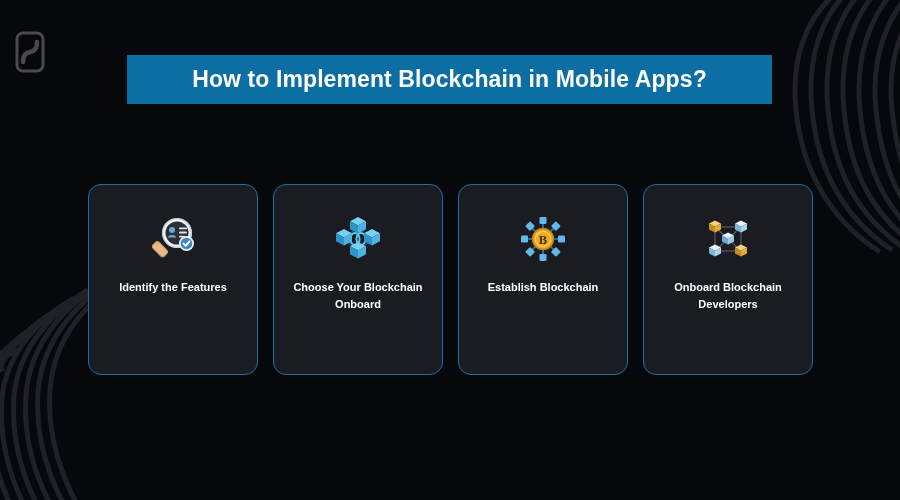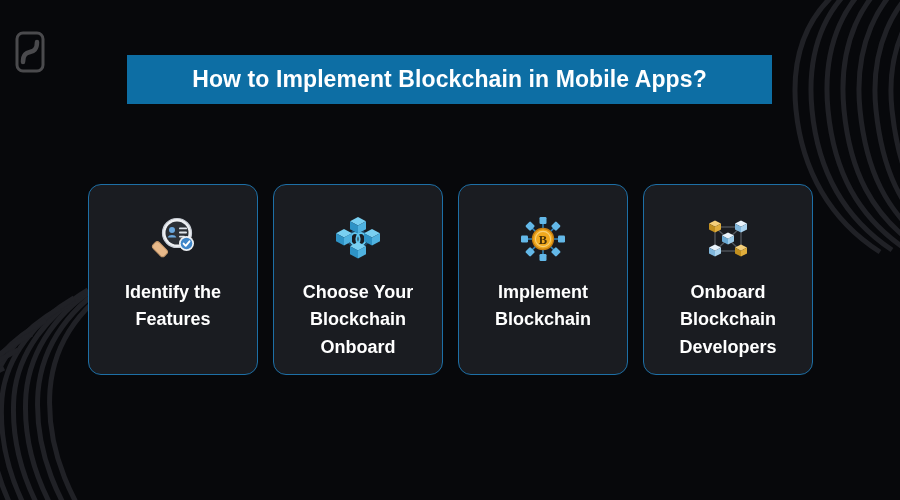--- a/index.html
+++ b/index.html
@@ -91,21 +91,21 @@
     width: 56px;
     height: 56px;
     display: flex;
     align-items: center;
     justify-content: center;
     margin-bottom: 12px;
   }
   .card-icon svg { display: block; }
   .card-label {
     color: #ffffff;
-    font-size: 18px;
+    font-size: 11px;
     font-weight: bold;
     line-height: 1.52;
     text-align: center;
     padding: 0 10px;
     font-family: "Liberation Sans", sans-serif;
   }
 </style>
 </head>
 <body>
 
@@ -248,21 +248,21 @@
             <rect x="34.4" y="8.6" width="7" height="7" rx="1.2" transform="rotate(45 37.9 12.1)"></rect>
             <rect x="8.6" y="34.4" width="7" height="7" rx="1.2" transform="rotate(45 12.1 37.9)"></rect>
             <rect x="34.4" y="34.4" width="7" height="7" rx="1.2" transform="rotate(45 37.9 37.9)"></rect>
           </g>
 
           <circle cx="25" cy="25" r="10.5" fill="#f0a91e" stroke="#c87f10" stroke-width="1.3"></circle>
           <circle cx="25" cy="25" r="7.6" fill="none" stroke="#f7d17a" stroke-width="1.1"></circle>
           <text x="25" y="30" text-anchor="middle" font-family="'Liberation Serif', serif" font-size="12.5" font-weight="bold" fill="#4a3308">B</text>
         </svg>
       </div>
-      <div class="card-label">Implement Blockchain</div>
+      <div class="card-label">Establish Blockchain</div>
     </div>
 
     <div class="step-card">
       <div class="card-icon">
         <svg width="50" height="48" viewBox="0 0 50 48" aria-hidden="true">
           <g stroke="#53585f" stroke-width="1.3" fill="none">
             <line x1="12" y1="12" x2="38" y2="12"></line>
             <line x1="12" y1="36" x2="38" y2="36"></line>
             <line x1="12" y1="12" x2="12" y2="36"></line>
             <line x1="38" y1="12" x2="38" y2="36"></line>

